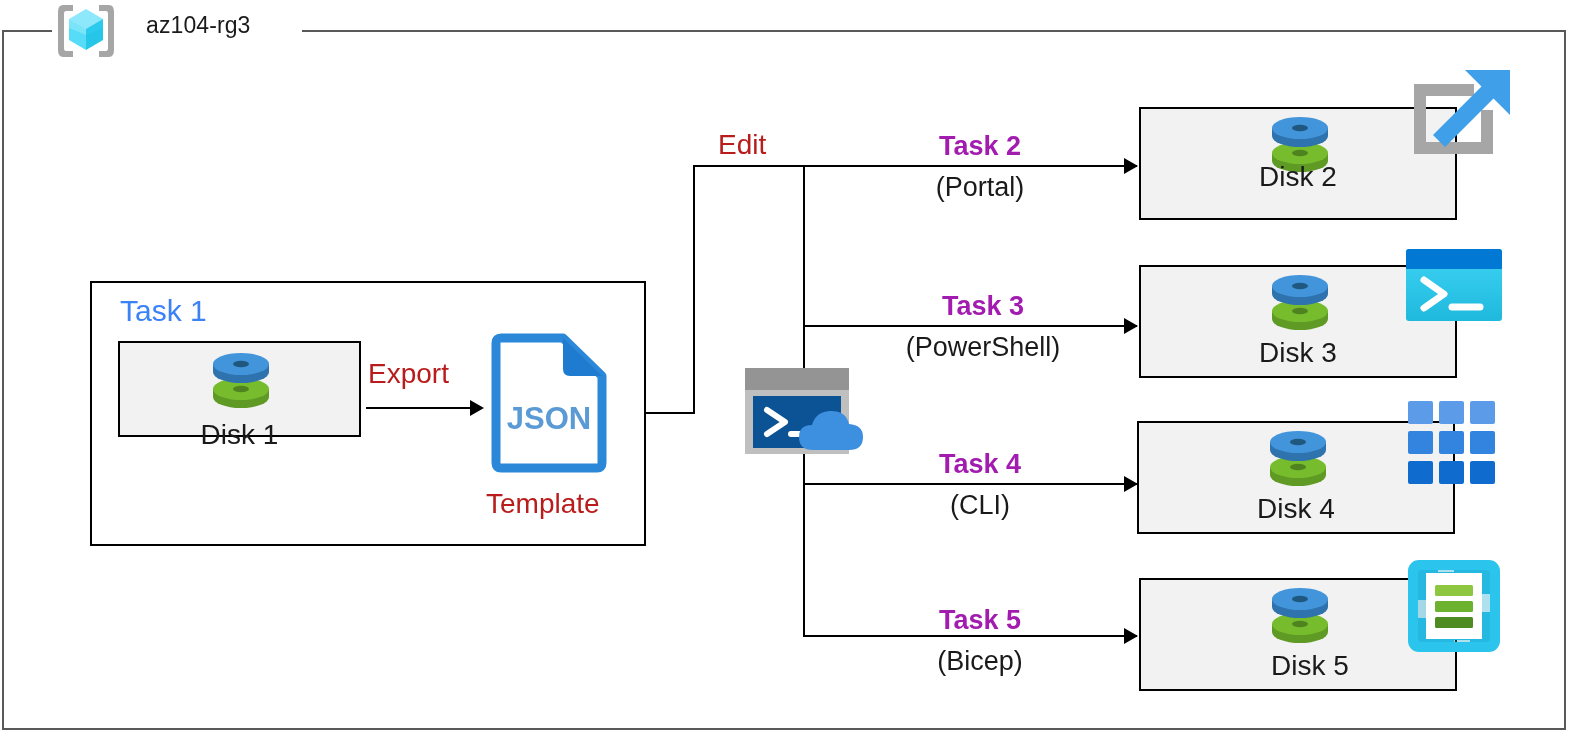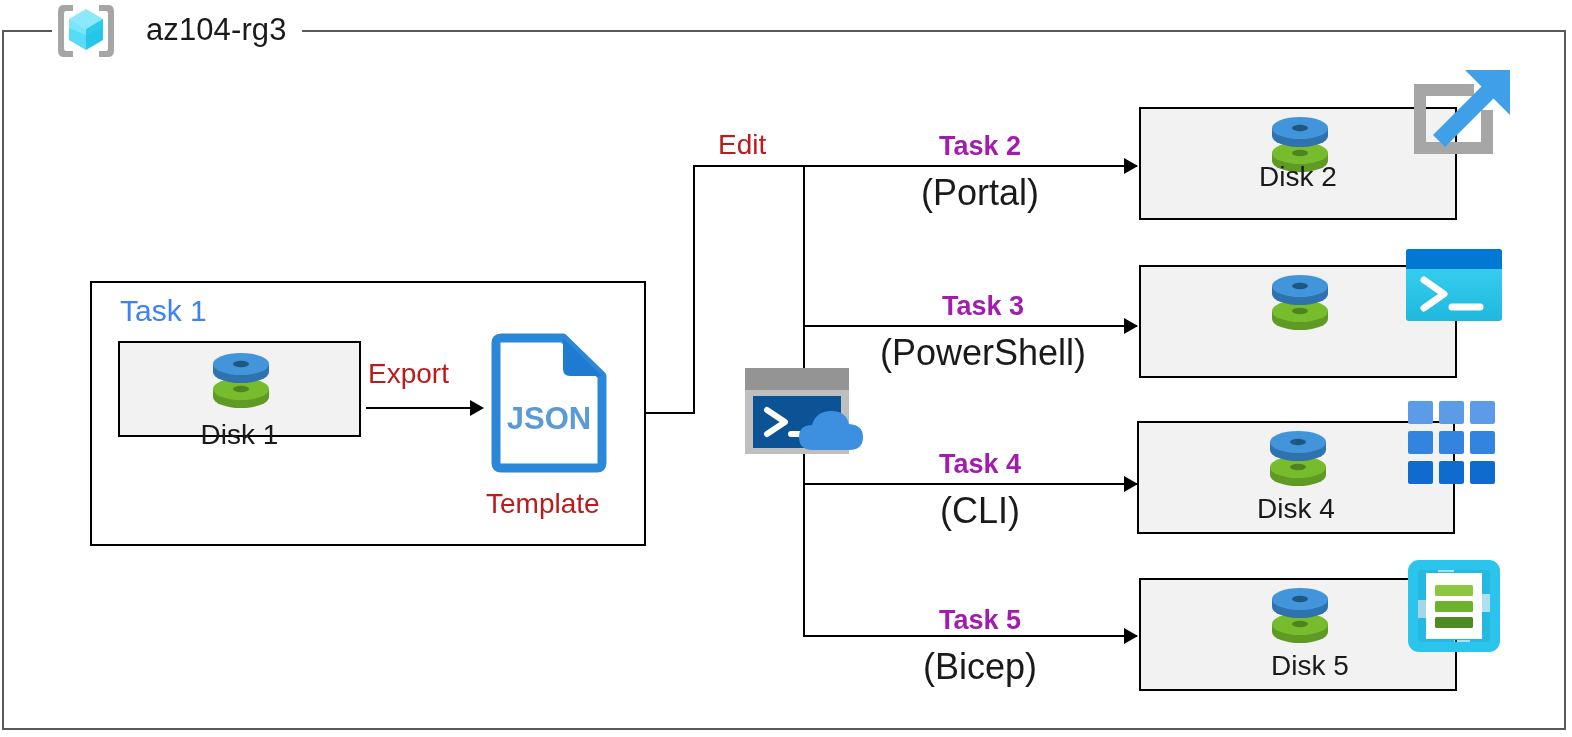--- a/index.html
+++ b/index.html
@@ -44,21 +44,21 @@
     position: absolute;
     left: 55px;
     top: 2px;
     width: 62px;
     height: 58px;
   }
   #rg-title {
     position: absolute;
     left: 146px;
     top: 12px;
-    font-size: 31px;
+    font-size: 23px;
     color: #1a1a1a;
     letter-spacing: 0.1px;
     white-space: nowrap;
   }
 
   
   .task-outer {
     position: absolute;
     box-sizing: border-box;
     border: 2px solid #000000;
@@ -116,21 +116,21 @@
     position: absolute;
     text-align: center;
     font-weight: bold;
     font-size: 27px;
     color: #a21caf;
     white-space: nowrap;
   }
   .arrow-label-bot {
     position: absolute;
     text-align: center;
-    font-size: 36px;
+    font-size: 27px;
     color: #1a1a1a;
     white-space: nowrap;
   }
   svg { display: block; overflow: visible; }
 </style>
 </head>
 <body>
 
 <div id="canvas">
 
@@ -268,20 +268,21 @@
         <ellipse cx="33" cy="42" rx="28" ry="11" fill="#5E9A24"></ellipse>
         <rect x="5" y="34" width="56" height="8" fill="#5E9A24"></rect>
         <ellipse cx="33" cy="34" rx="28" ry="11" fill="#76BC2D"></ellipse>
         <ellipse cx="33" cy="34" rx="8" ry="3.2" fill="#4E8320"></ellipse>
         <ellipse cx="33" cy="17" rx="28" ry="11" fill="#2E72AE"></ellipse>
         <rect x="5" y="9" width="56" height="8" fill="#2E72AE"></rect>
         <ellipse cx="33" cy="9" rx="28" ry="11" fill="#4295DB"></ellipse>
         <ellipse cx="33" cy="9" rx="8" ry="3.2" fill="#1F577F"></ellipse>
       </svg>
     </div>
+    <div class="disk-caption" style="top:70px;">Disk 3</div>
   </div>
   <div class="abs" style="left:1406px; top:249px; width:96px; height:72px;">
     <svg width="96" height="72" viewBox="0 0 96 72">
       <defs>
         <linearGradient id="psBody" x1="0" y1="0" x2="0" y2="1">
           <stop offset="0%" stop-color="#3ED3F5"></stop>
           <stop offset="100%" stop-color="#1FB9DD"></stop>
         </linearGradient>
       </defs>
       <rect x="0" y="0" width="96" height="72" rx="3" fill="url(#psBody)"></rect>

